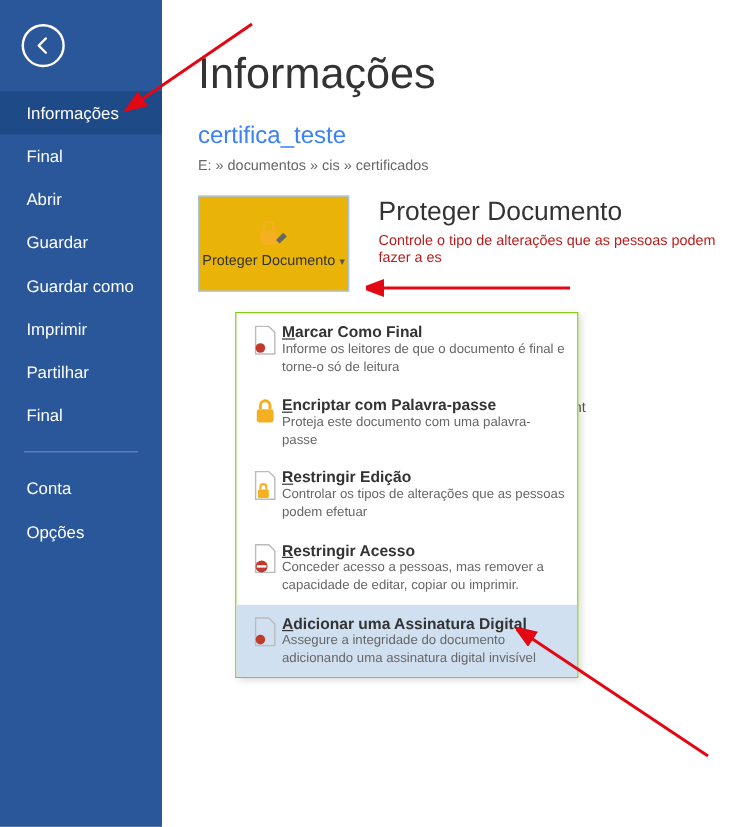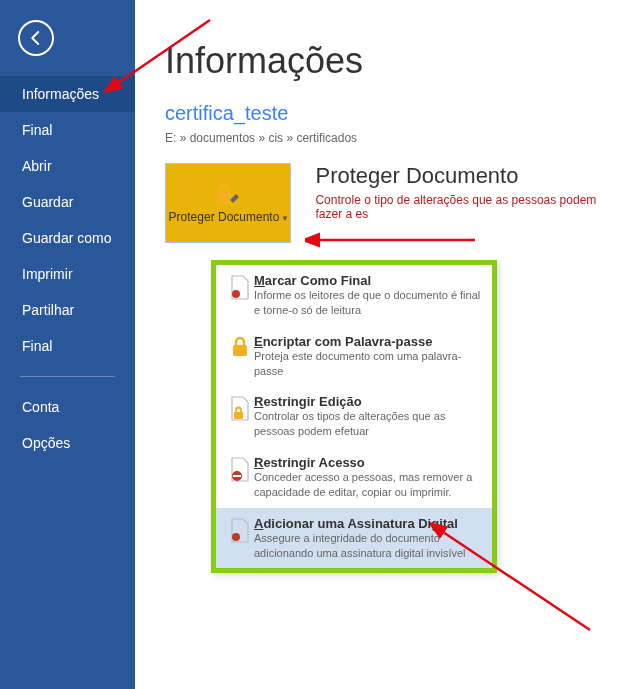--- a/index.html
+++ b/index.html
@@ -13,21 +13,21 @@
 .main{position:absolute;left:135px;top:0;right:0;padding:40px 0 0 30px}
 .title{font-size:36px;font-weight:300;color:#333;margin-bottom:20px}
 .docname{color:#3b82f6;font-size:20px;margin-bottom:6px}
 .path{font-size:12px;color:#666;margin-bottom:18px}
 .btn-protect{display:inline-flex;flex-direction:column;align-items:center;justify-content:center;width:126px;height:80px;background:#eab308;border:1px solid #a9c6e6;cursor:pointer;vertical-align:top}
 .btn-protect .lbl{font-size:12px;color:#333;text-align:center;line-height:1.2;margin-top:2px}
 .btn-protect .arrow{font-size:9px;color:#555;margin-left:1px}
 .section-title{font-size:22px;color:#333;margin-bottom:4px}
 .section-desc{font-size:12px;color:#b91c1c}
 .side-text{display:inline-block;vertical-align:top;margin-left:20px;max-width:300px}
-.dropdown{position:absolute;left:211px;top:260px;width:286px;background:#fff;border:5px solid #84cc16;box-shadow:2px 2px 6px rgba(0,0,0,.15)}
+.dropdown{position:absolute;left:196px;top:260px;width:286px;background:#fff;border:1px solid #84cc16;box-shadow:2px 2px 6px rgba(0,0,0,.15)}
 .dd-item{display:flex;padding:8px 10px;cursor:pointer}
 .dd-item.hl{background:#d0e0f1}
 .dd-ico{width:28px;flex-shrink:0;display:flex;align-items:flex-start;justify-content:center;padding-top:2px}
 .dd-txt .t{font-size:13px;font-weight:600;color:#333}
 .dd-txt .d{font-size:11px;color:#666;line-height:1.35;margin-top:0}
 .dd-txt .t .ul{text-decoration:underline}
 .obstructed{position:absolute;left:330px;color:#333}
 .obs1{top:304px}
 .obs2{top:332px}
 .obs3{top:350px}

